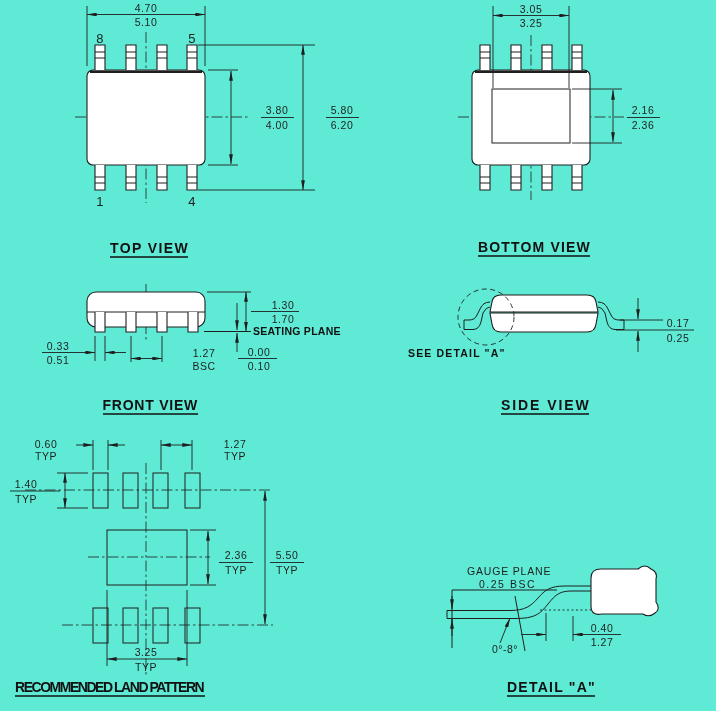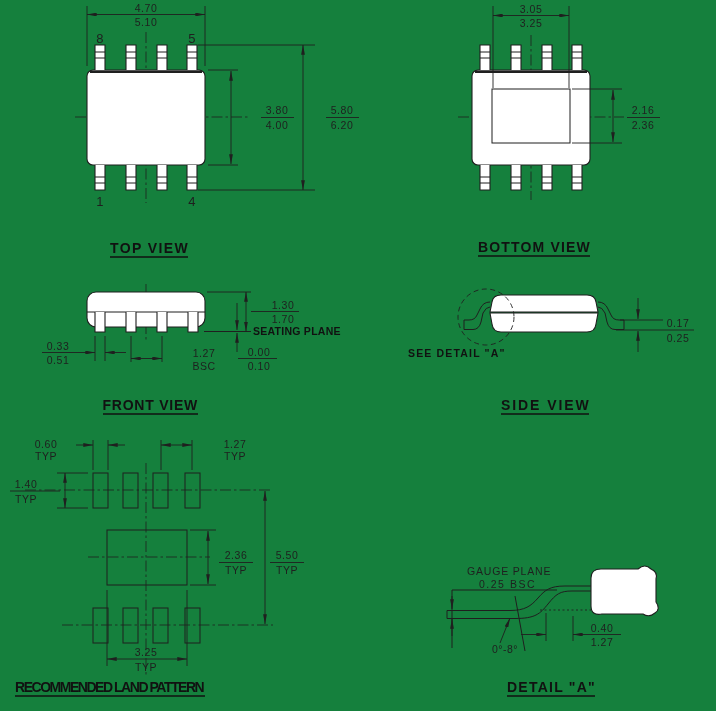--- a/index.html
+++ b/index.html
@@ -1,16 +1,16 @@
 <!DOCTYPE html>
 <html><head>
 <meta charset="utf-8">
 <style>
   html,body { margin:0; padding:0; background:#ffffff; }
-  #canvas { position:relative; width:716px; height:711px; background:#15803d; overflow:hidden; }
+  #canvas { position:relative; width:716px; height:711px; background:#5eead4; overflow:hidden; }
   svg { display:block; }
   .s   { stroke:#1f1f1f; stroke-width:1; fill:none; }
   .sw  { stroke:#1f1f1f; stroke-width:1.1; fill:#ffffff; }
   .dl  { stroke:#1f1f1f; stroke-width:0.9; fill:none; }
   .cl  { stroke:#1f1f1f; stroke-width:0.8; fill:none; stroke-dasharray:11 3 2.5 3; }
   .thk { stroke:#1f1f1f; stroke-width:2.4; fill:none; }
   .dc  { stroke:#1f1f1f; stroke-width:0.9; fill:none; stroke-dasharray:5 3.5; }
   .dot { stroke:#1f1f1f; stroke-width:0.9; fill:none; stroke-dasharray:2 2.5; }
   .ul  { stroke:#111111; stroke-width:1.3; }
   text.dt  { font-family:"Liberation Sans",sans-serif; font-size:10.5px; fill:#1f1f1f; letter-spacing:0.5px; }

